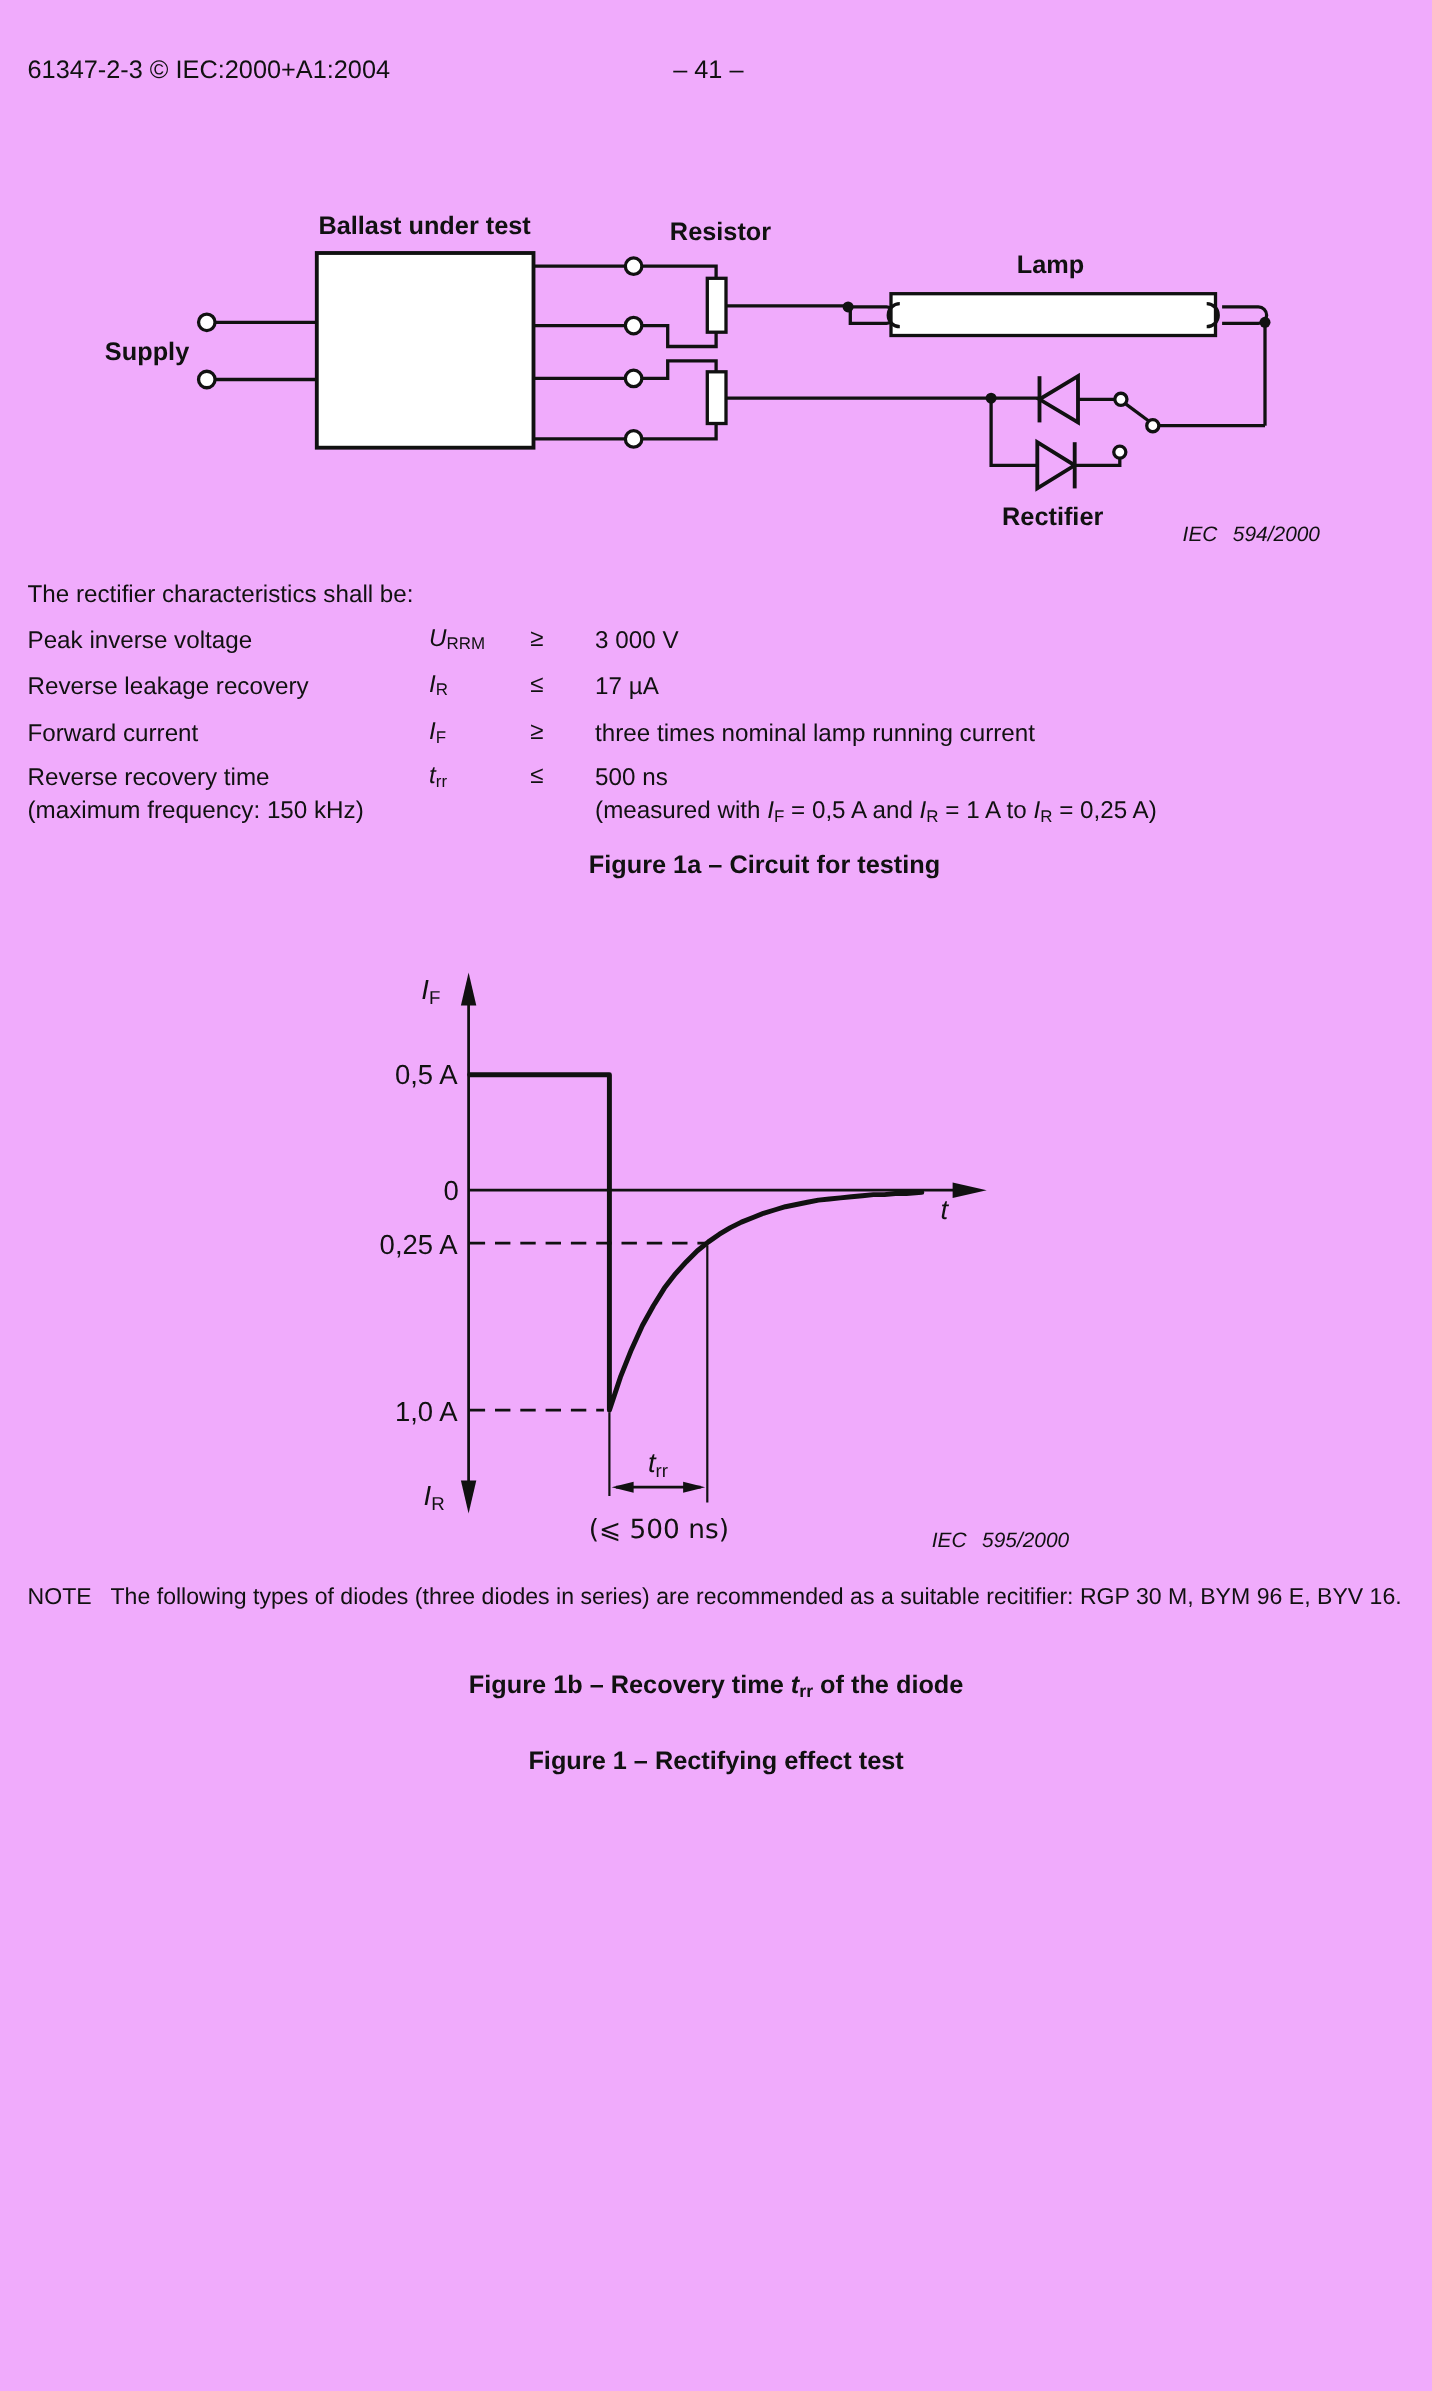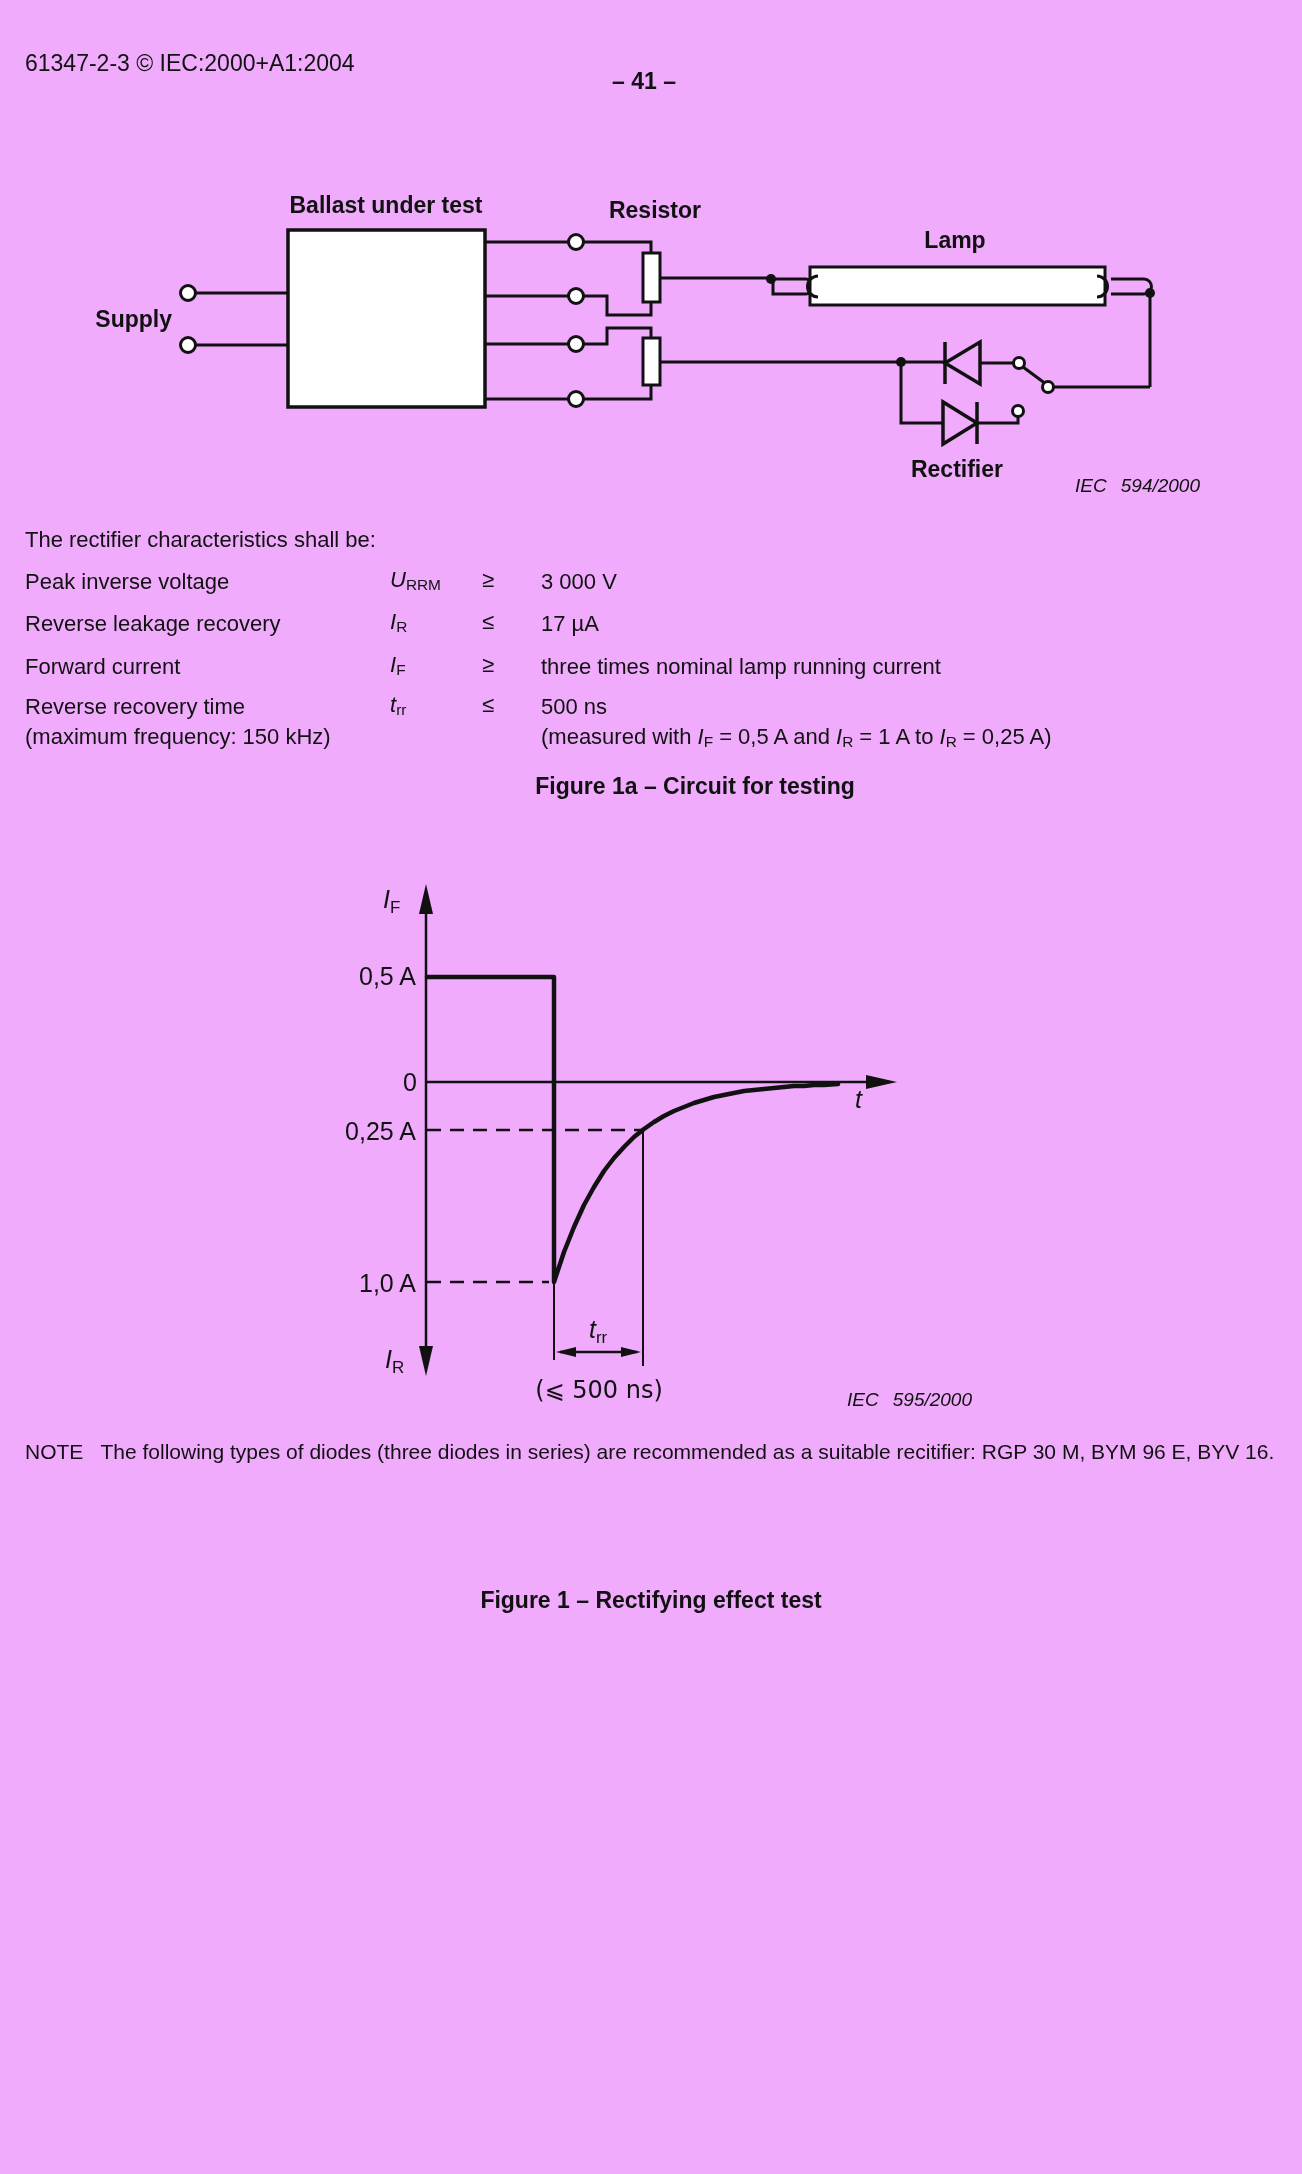--- a/index.html
+++ b/index.html
@@ -26,21 +26,21 @@
   .glabel{font-size:25px;}
   .gsub{font-size:17px;}
   .limit{font-size:24px;font-family:"DejaVu Sans",sans-serif;}
 </style>
 </head>
 <body>
 
 <div id="page">
 
   <div class="abs hdr" style="left:25px;top:50px;">61347-2-3 © IEC:2000+A1:2004</div>
-  <div class="abs hdr" style="left:612px;top:68px;font-weight:bold;">– 41 –</div>
+  <div class="abs hdr" style="left:612px;top:50px;">– 41 –</div>
 
   <svg style="top:115px;" width="1302" height="400" viewBox="0 115 1302 400">
     <g stroke="#111" stroke-width="3" fill="none" stroke-linecap="square">
       <path d="M196 293 H288"></path>
       <path d="M196 345 H288"></path>
       <path d="M485 242 H568"></path>
       <path d="M584 242 H651 V253"></path>
       <path d="M485 296 H568"></path>
       <path d="M584 296 H607 V315 H651 V302"></path>
       <path d="M485 344 H568"></path>
@@ -172,15 +172,16 @@
     <text class="glabel" x="416" y="1140" text-anchor="end">0,25 A</text>
     <text class="glabel" x="416" y="1292" text-anchor="end">1,0 A</text>
     <text class="glabel it" x="855" y="1108">t</text>
     <text class="glabel" x="589" y="1338"><tspan class="it">t</tspan><tspan class="gsub" dy="5">rr</tspan></text>
     <text class="limit" x="599" y="1398" text-anchor="middle">(⩽ 500 ns)</text>
     <text class="iec" x="972" y="1406" text-anchor="end"><tspan>IEC</tspan><tspan dx="14">595/2000</tspan></text>
   </svg>
 
   <div class="note">NOTE   The following types of diodes (three diodes in series) are recommended as a suitable recitifier: RGP 30 M, BYM 96 E, BYV 16.</div>
 
+  <div class="caption" style="top:1518px;"><span>Figure 1b – Recovery time </span><span class="rs-i">t</span><span class="rs-sub">rr</span><span> of the diode</span></div>
   <div class="caption" style="top:1587px;">Figure 1 – Rectifying effect test</div>
 
 </div>
 
 </body></html>

